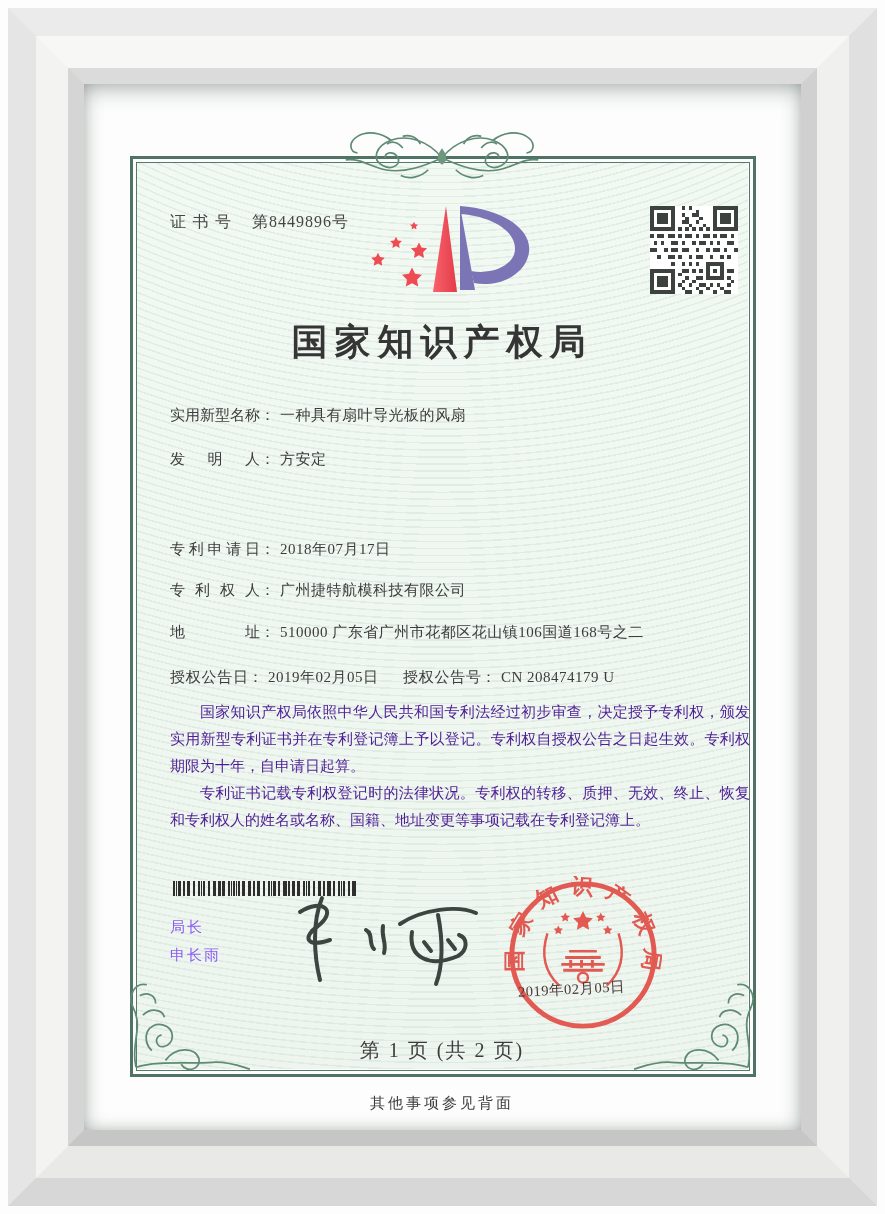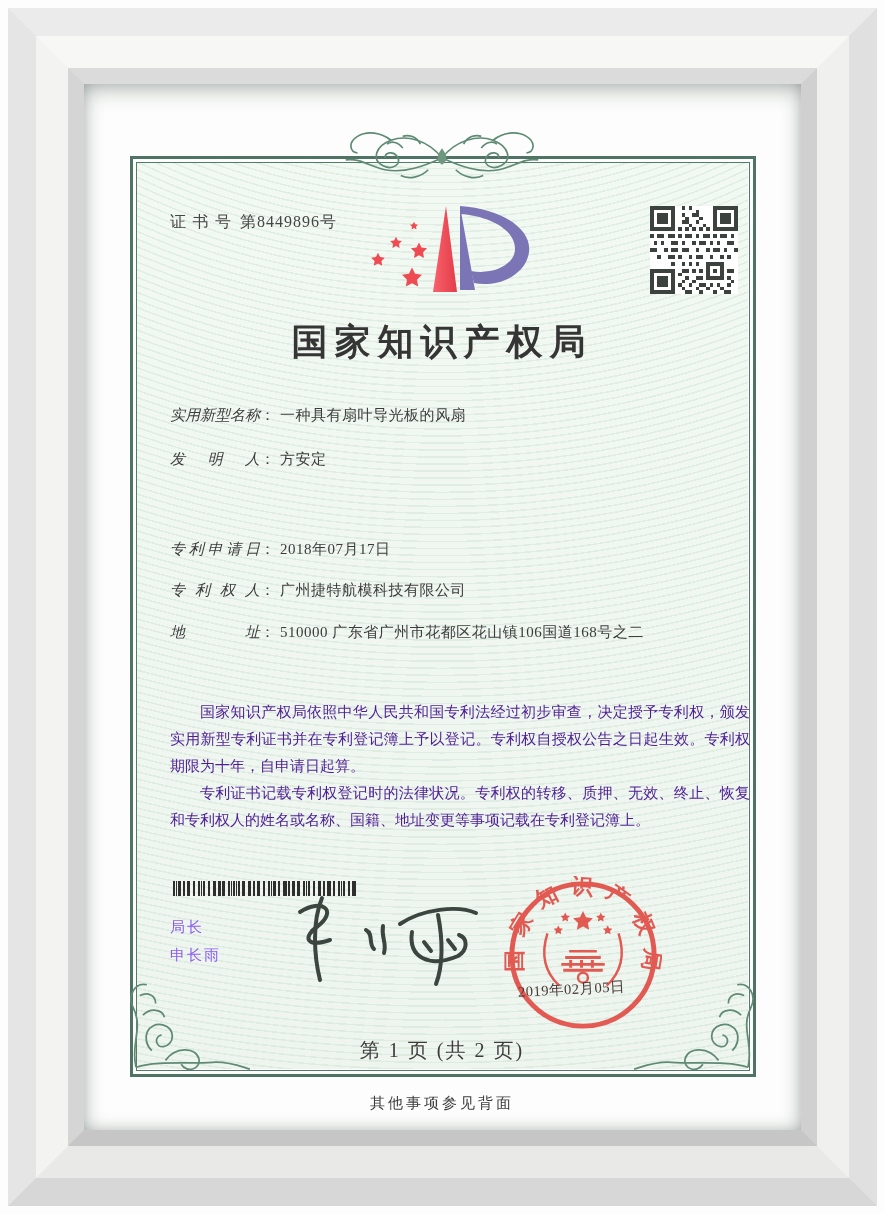--- a/index.html
+++ b/index.html
@@ -21,28 +21,28 @@
                       linear-gradient(#f2f8f2,#eef5ee);}
   .gborder{position:absolute;left:52px;top:78px;width:612px;height:907px;border:1px solid #55796a;}
   .gborder::before{content:"";position:absolute;inset:-7px;border:3px solid #4f7465;}
   
   .fl-top{position:absolute;left:250px;top:34px;width:216px;height:74px;}
   .fl-corner{position:absolute;width:148px;height:108px;}
   .fl-bl{left:32px;top:888px;}
   .fl-br{left:536px;top:888px;transform:scaleX(-1);}
   
   .certno{position:absolute;left:86px;top:128px;font-size:16px;letter-spacing:1px;color:#454545;white-space:nowrap;}
-  .certno .lbl{display:inline-block;width:62px;text-align:justify;text-align-last:justify;margin-right:8px;}
+  .certno .lbl{display:inline-block;width:62px;text-align:justify;text-align-last:justify;margin-right:20px;}
   .logo{position:absolute;left:272px;top:116px;width:190px;height:102px;}
   .qr{position:absolute;left:566px;top:122px;width:88px;height:88px;}
   .title{position:absolute;left:52px;top:234px;width:612px;text-align:center;
          font-size:36px;letter-spacing:7px;color:#353535;font-weight:600;white-space:nowrap;}
   
   .row{position:absolute;left:86px;width:584px;font-size:15px;color:#3c3c3c;white-space:nowrap;}
-  .flabel{display:inline-block;width:90px;text-align:justify;text-align-last:justify;vertical-align:bottom;font-style:italic;}
+  .flabel{display:inline-block;width:90px;text-align:justify;text-align-last:justify;vertical-align:bottom;}
   .flabel.w5{width:78px;}
   .colon{margin-right:5px;}
   .fvalue{letter-spacing:.5px;}
   .pair{position:absolute;top:0;}
   .pair.p2{left:233px;}
   
   .paras{position:absolute;left:86px;top:615px;width:580px;font-size:15px;line-height:27px;
          text-align:justify;color:#4c1d95;}
   .paras p{margin:0;text-indent:2em;}
   
@@ -159,20 +159,24 @@
       </svg>
 
       <div class="title">国家知识产权局</div>
 
       <div class="row" style="top:322px"><span class="flabel">实用新型名称</span><span class="colon">：</span><span class="fvalue">一种具有扇叶导光板的风扇</span></div>
       <div class="row" style="top:366px"><span class="flabel">发明人</span><span class="colon">：</span><span class="fvalue">方安定</span></div>
       <div class="row" style="top:456px"><span class="flabel">专利申请日</span><span class="colon">：</span><span class="fvalue">2018年07月17日</span></div>
       <div class="row" style="top:497px"><span class="flabel">专利权人</span><span class="colon">：</span><span class="fvalue">广州捷特航模科技有限公司</span></div>
       <div class="row" style="top:539px"><span class="flabel">地址</span><span class="colon">：</span><span class="fvalue">510000 广东省广州市花都区花山镇106国道168号之二</span></div>
 
+      <div class="row" style="top:584px;height:22px">
+        <span class="pair"><span class="flabel w5">授权公告日</span><span class="colon">：</span><span class="fvalue">2019年02月05日</span></span>
+        <span class="pair p2"><span class="flabel w5">授权公告号</span><span class="colon">：</span><span class="fvalue">CN 208474179 U</span></span>
+      </div>
 
       <div class="paras">
         <p>国家知识产权局依照中华人民共和国专利法经过初步审查，决定授予专利权，颁发实用新型专利证书并在专利登记簿上予以登记。专利权自授权公告之日起生效。专利权期限为十年，自申请日起算。</p>
         <p>专利证书记载专利权登记时的法律状况。专利权的转移、质押、无效、终止、恢复和专利权人的姓名或名称、国籍、地址变更等事项记载在专利登记簿上。</p>
       </div>
 
       <div class="barcode"></div>
 
       <div class="signer">
         <div>局长</div>

